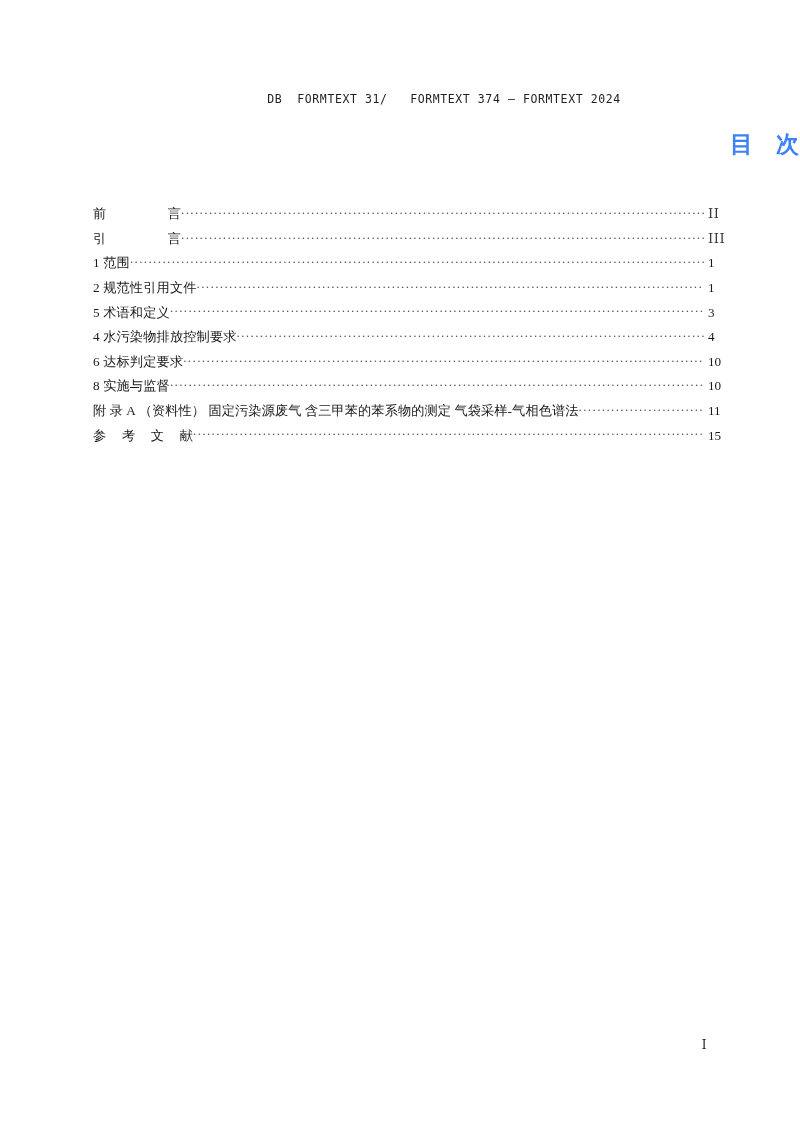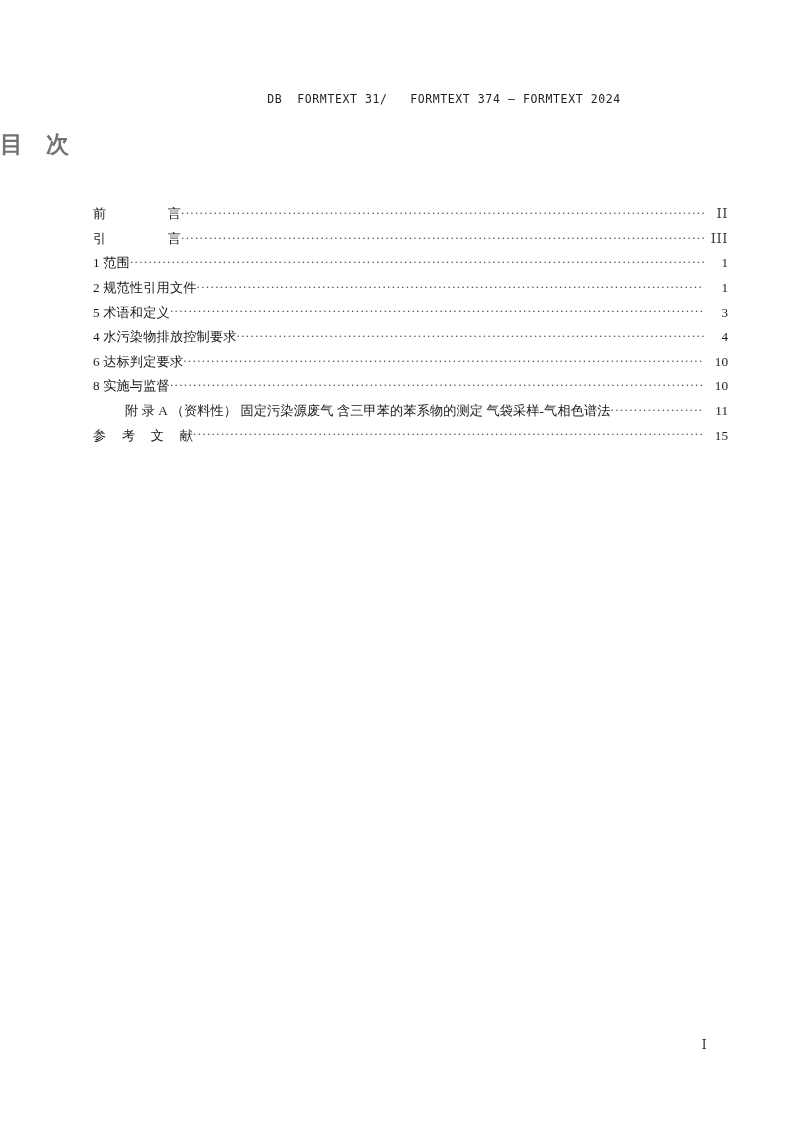--- a/index.html
+++ b/index.html
@@ -31,26 +31,26 @@
     white-space: pre;
     padding-left: 44px;
   }
 
   
   .toc-title {
     position: absolute;
     top: 129px;
     left: 0;
     width: 800px;
-    text-align: left;
+    text-align: right;
     font-family: "Liberation Serif", "DejaVu Serif", serif;
     font-size: 23px;
     font-weight: 700;
     letter-spacing: 1px;
-    color: #737373;
+    color: #3b82f6;
   }
   .toc-title .gap { display: inline-block; width: 22px; }
 
   
   .toc {
     position: absolute;
     top: 205px;
     left: 93px;
     width: 635px;
   }
@@ -96,35 +96,34 @@
     font-size: 13.2px;
     letter-spacing: 1.35px;
     color: #555555;
     white-space: nowrap;
     position: absolute;
     left: 0;
     bottom: 0.02em;
   }
   .toc-page {
     flex: 0 0 auto;
-    text-align: right;
     min-width: 20px;
     padding-left: 3px;
     font-family: "Liberation Serif", "DejaVu Serif", serif;
     font-size: 13.2px;
     color: #1a1a1a;
   }
   .toc-page.roman {
     font-family: "DejaVu Serif", "Liberation Serif", serif;
     letter-spacing: 0.5px;
     color: #3a3a3a;
   }
 
   
-  .toc-row.appendix .toc-label { letter-spacing: 0.1px; margin-left: 32px; }
+  .toc-row.appendix .toc-label { letter-spacing: 0.1px; }
   .toc-row.appendix .toc-dots::after { letter-spacing: 1.35px; }
 
   
   .doc-footer {
     position: absolute;
     top: 1038px;
     left: 0;
     width: 800px;
     text-align: center;
     font-family: "DejaVu Serif", "Liberation Serif", serif;

